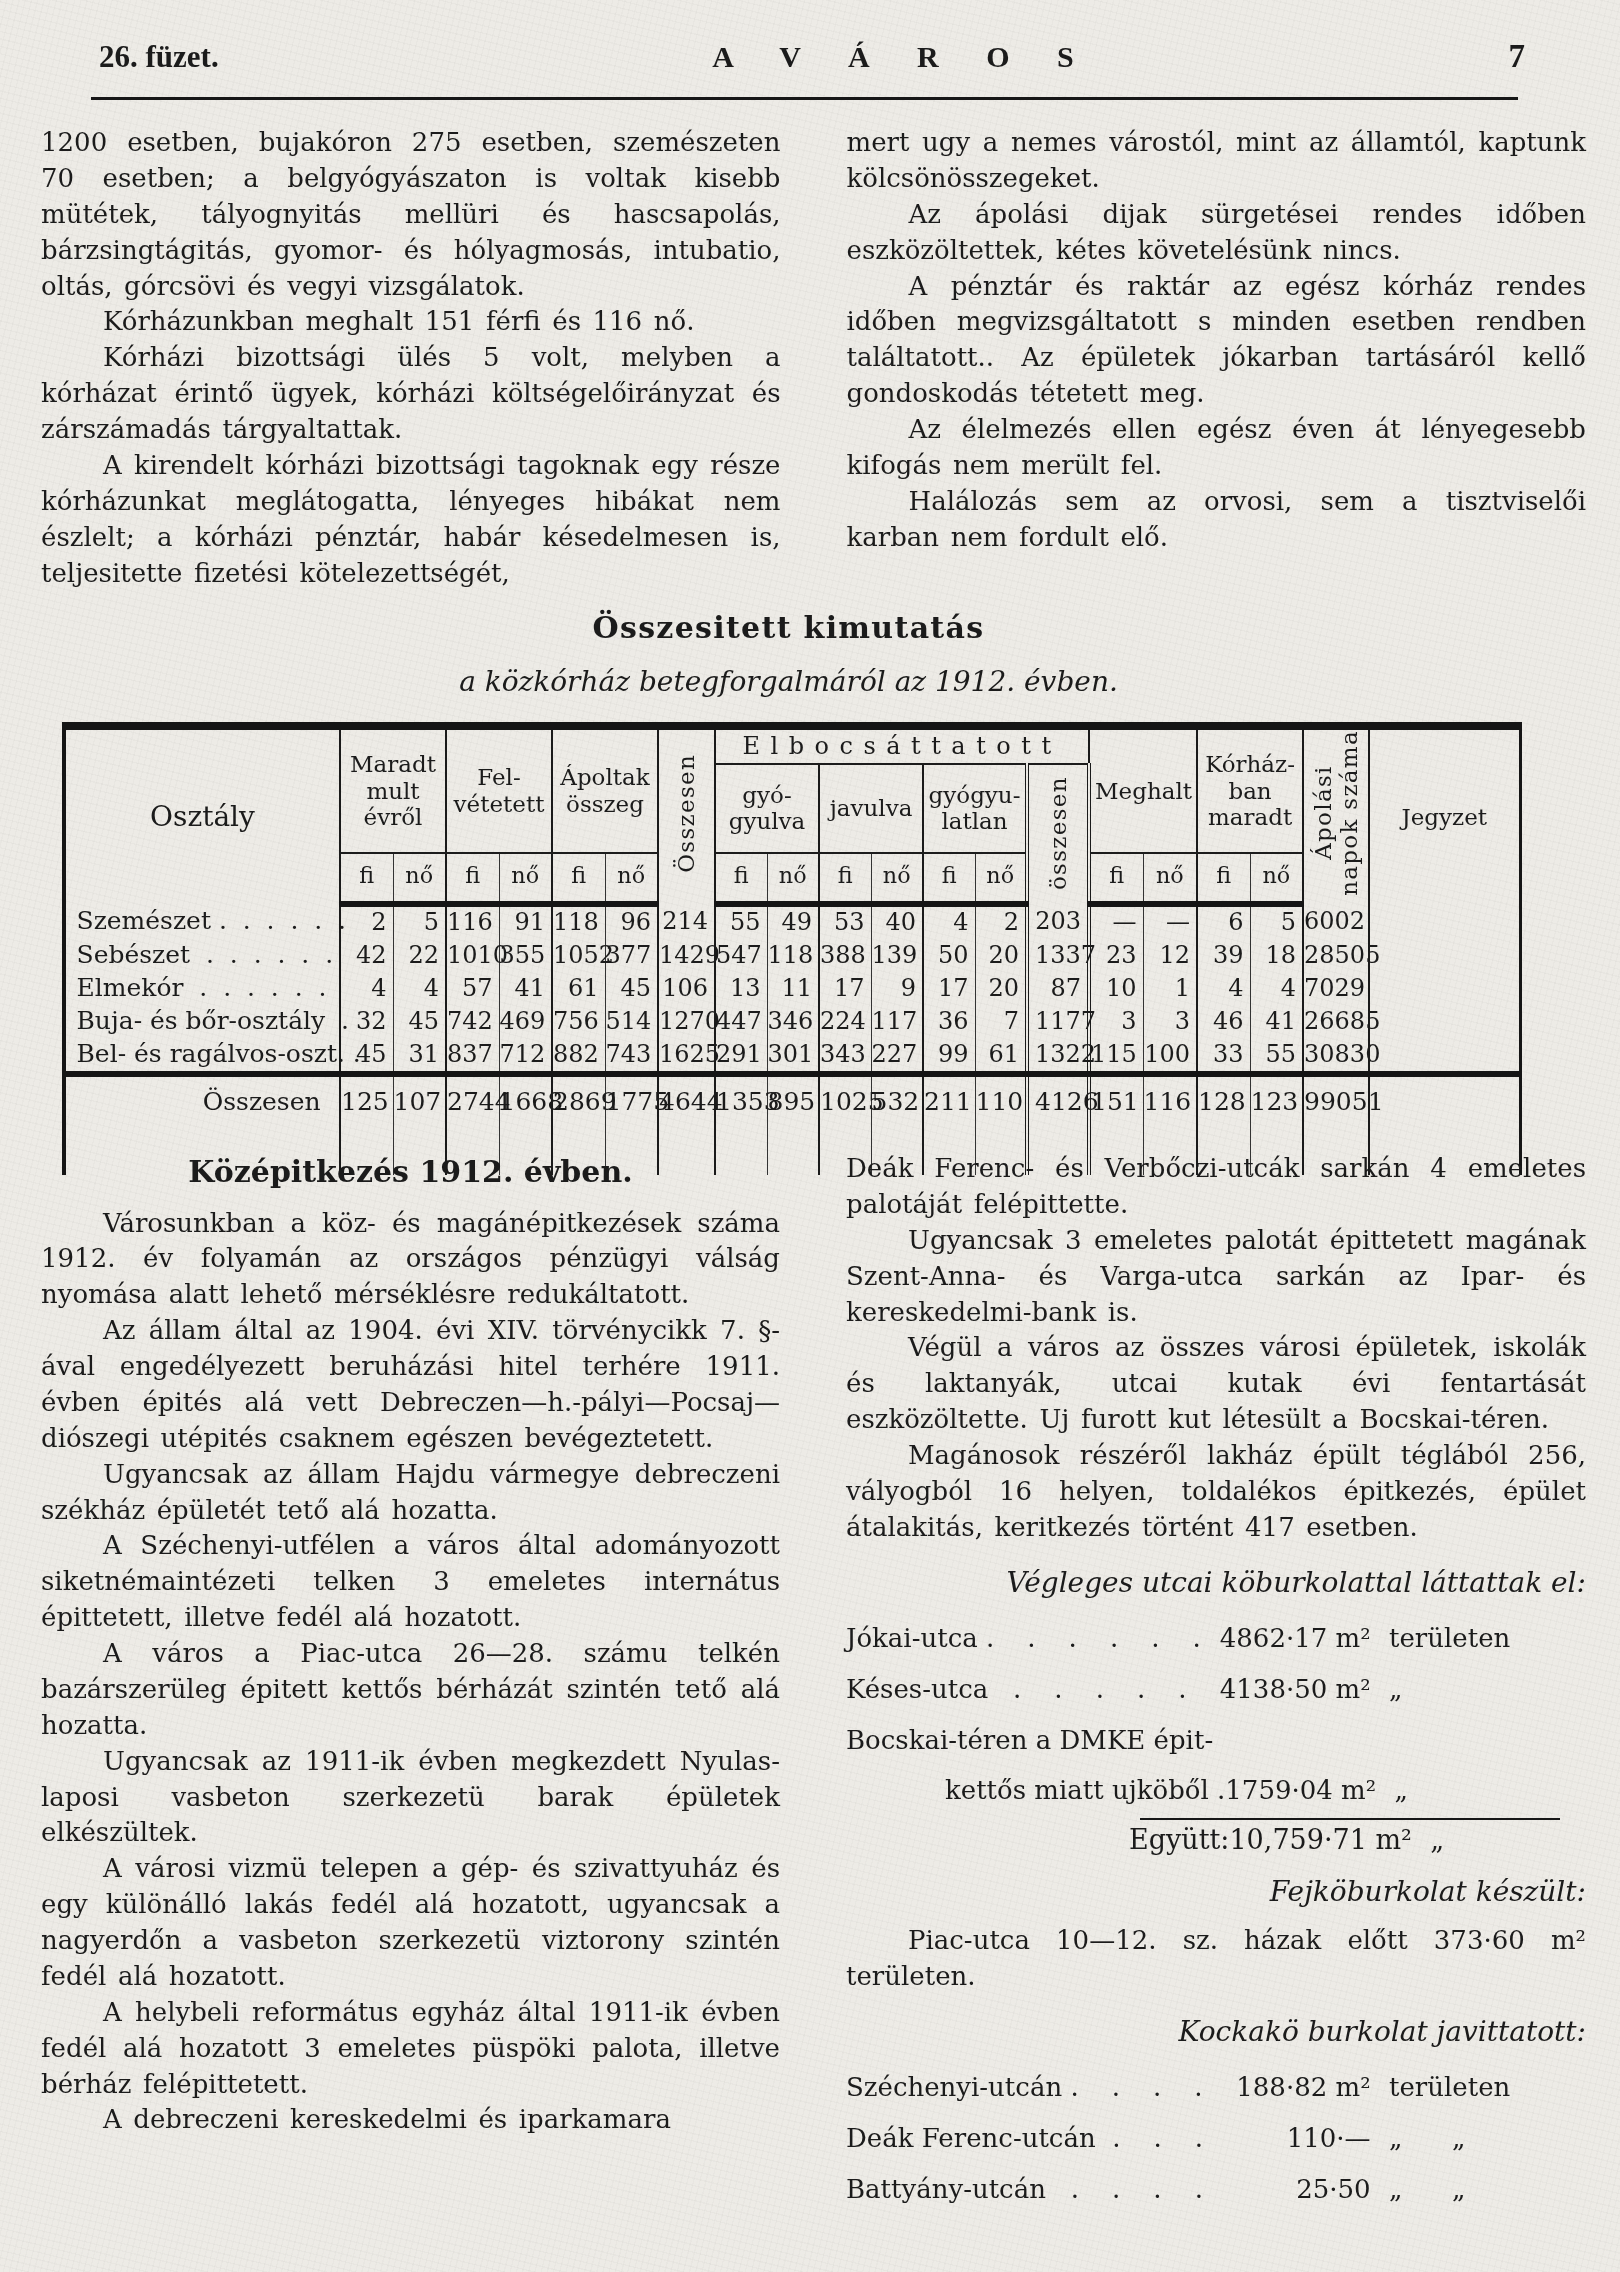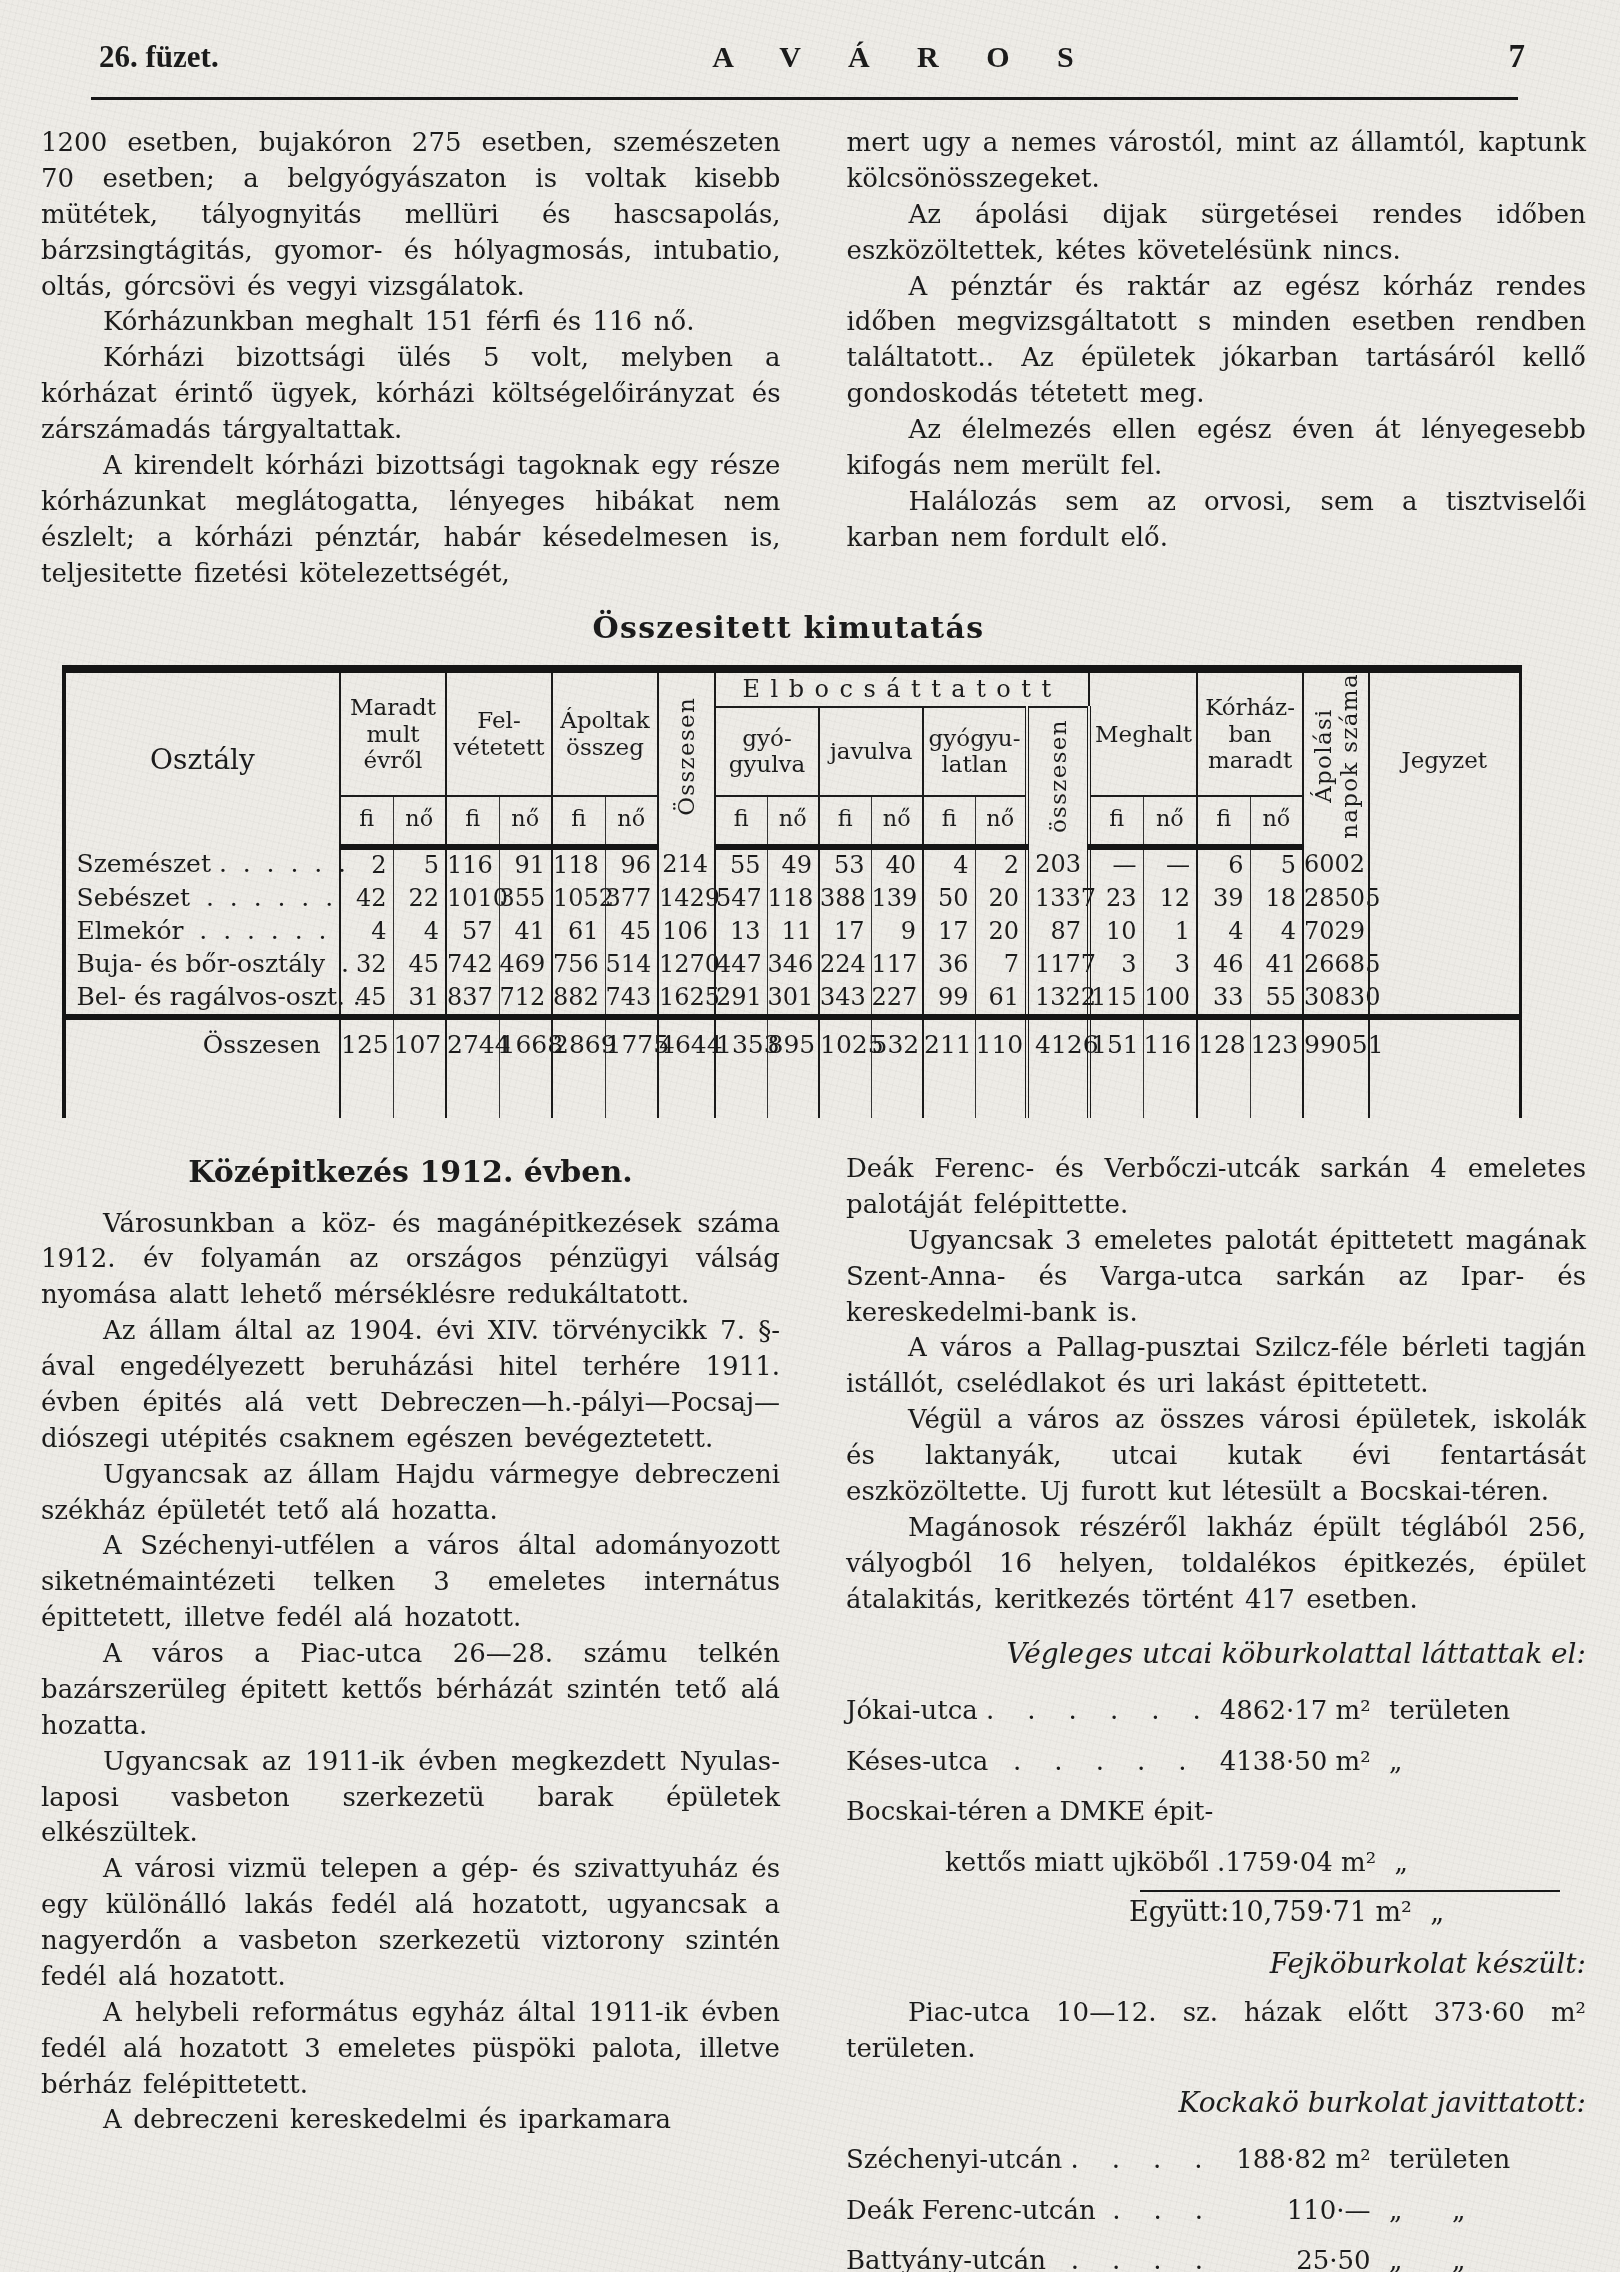--- a/index.html
+++ b/index.html
@@ -84,20 +84,21 @@
         <p class="para noindent">mert ugy a nemes várostól, mint az államtól, kaptunk kölcsönösszegeket.</p>
         <p class="para">Az ápolási dijak sürgetései rendes időben eszközöltettek, kétes követelésünk nincs.</p>
         <p class="para">A pénztár és raktár az egész kórház rendes időben megvizsgáltatott s minden esetben rendben találtatott.. Az épületek jókarban tartásáról kellő gondoskodás tétetett meg.</p>
         <p class="para">Az élelmezés ellen egész éven át lényegesebb kifogás nem merült fel.</p>
         <p class="para">Halálozás sem az orvosi, sem a tisztviselői karban nem fordult elő.</p>
       </div>
   </div>
 
   <div class="table-sec">
     <div class="tbl-title">Összesitett kimutatás</div>
+    <div class="tbl-sub">a közkórház betegforgalmáról az 1912. évben.</div>
 
     <table>
       <colgroup>
         <col style="width:276px">
           <col style="width:53px">
           <col style="width:53px">
         <col style="width:53px">
           <col style="width:53px">
           <col style="width:53px">
           <col style="width:53px">
@@ -318,21 +319,20 @@
           <p class="para">Ugyancsak az 1911-ik évben megkezdett Nyulas-laposi vasbeton szerkezetü barak épületek elkészültek.</p>
           <p class="para">A városi vizmü telepen a gép- és szivattyuház és egy különálló lakás fedél alá hozatott, ugyancsak a nagyerdőn a vasbeton szerkezetü viztorony szintén fedél alá hozatott.</p>
           <p class="para">A helybeli református egyház által 1911-ik évben fedél alá hozatott 3 emeletes püspöki palota, illetve bérház felépittetett.</p>
           <p class="para">A debreczeni kereskedelmi és iparkamara</p>
         </div>
     </div>
     <div class="col">
       <div>
           <p class="para noindent">Deák Ferenc- és Verbőczi-utcák sarkán 4 emeletes palotáját felépittette.</p>
           <p class="para">Ugyancsak 3 emeletes palotát épittetett magának Szent-Anna- és Varga-utca sarkán az Ipar- és kereskedelmi-bank is.</p>
-          <p class="para">A város a Pallag-pusztai Szilcz-féle bérleti tagján istállót, cselédlakot és uri lakást épittetett.</p>
           <p class="para">Végül a város az összes városi épületek, iskolák és laktanyák, utcai kutak évi fentartását eszközöltette. Uj furott kut létesült a Bocskai-téren.</p>
           <p class="para">Magánosok részéről lakház épült téglából 256, vályogból 16 helyen, toldalékos épitkezés, épület átalakitás, keritkezés történt 417 esetben.</p>
         </div>
 
       <div class="ital-head">Végleges utcai köburkolattal láttattak el:</div>
       <div>
           <div class="mrow">
             <span class="mlbl">Jókai-utca .    .    .    .    .    .</span>
             <span class="mval">4862·17 m²</span>
             <span class="msuf">területen</span>

